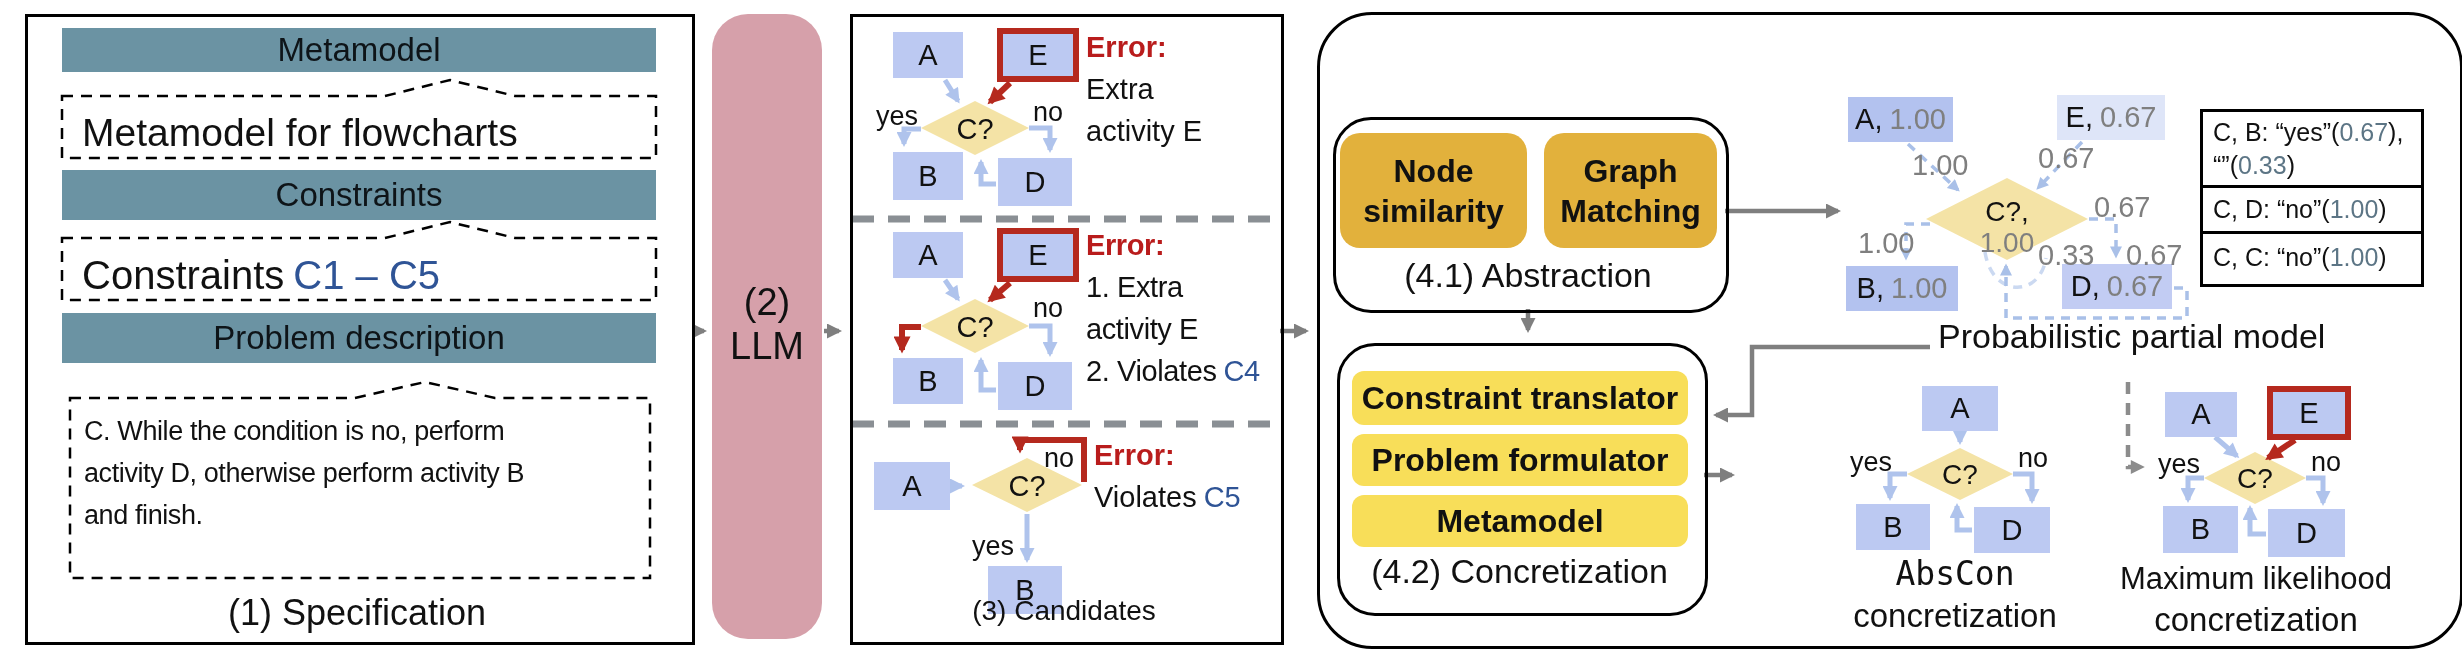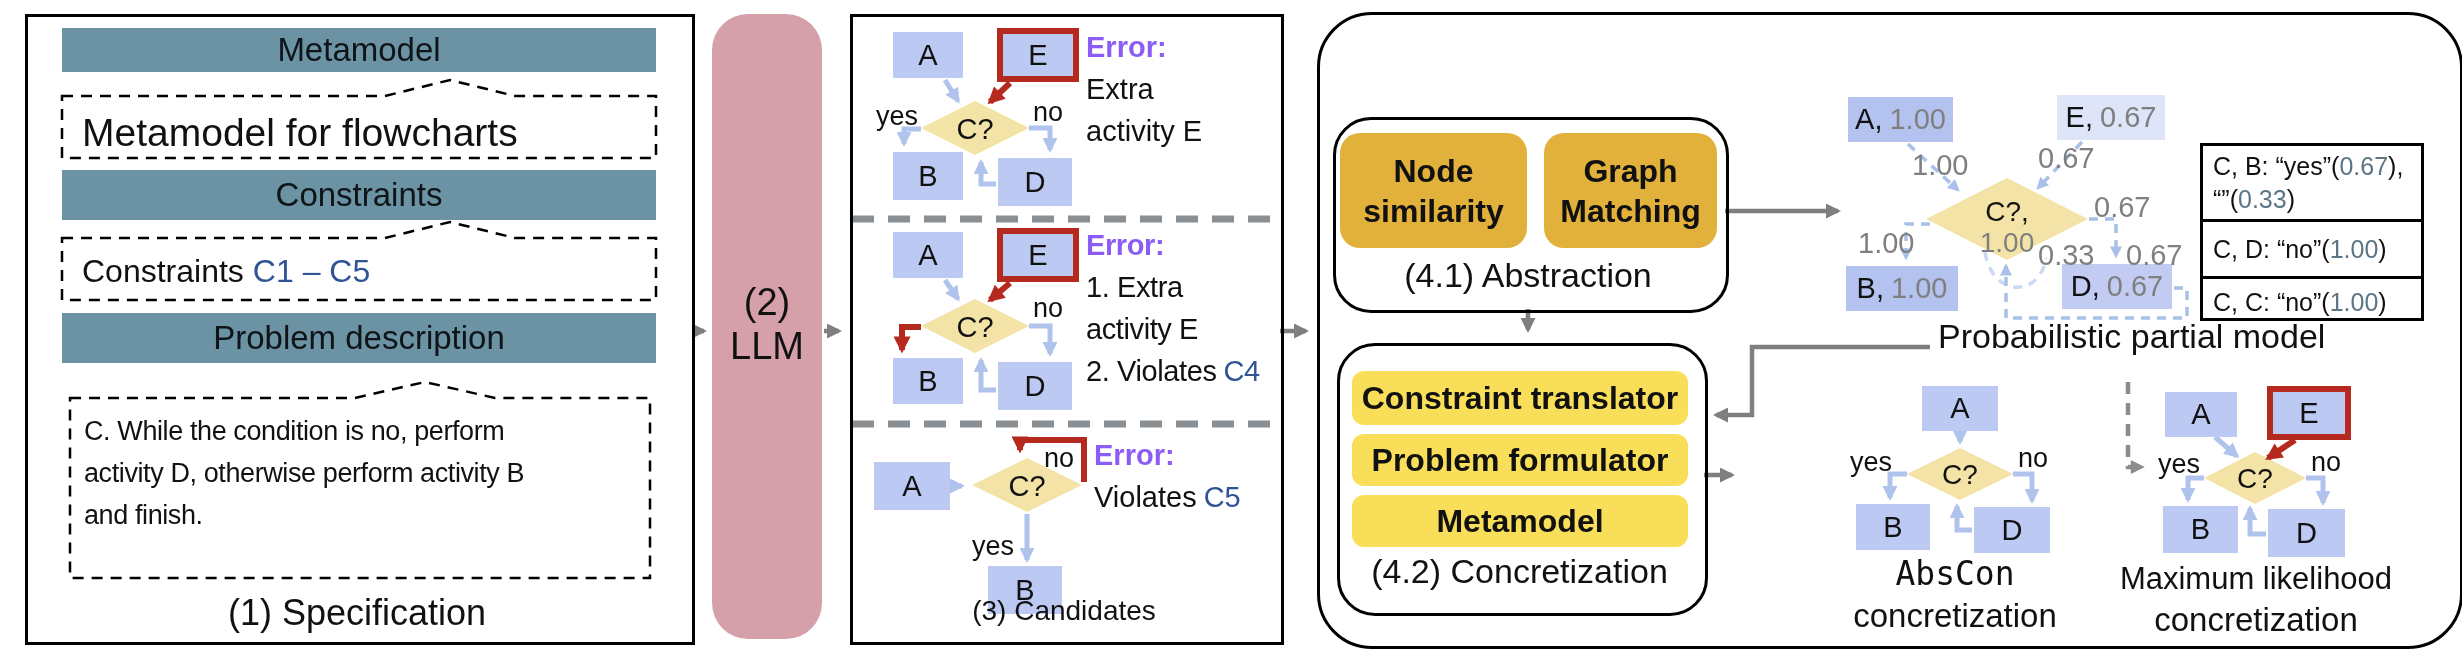--- a/index.html
+++ b/index.html
@@ -12,21 +12,21 @@
         font-size:33px;font-weight:500;color:#0e1418}
   .bx{position:absolute;z-index:3;background:#BCC9F2;display:flex;align-items:center;justify-content:center;
       font-size:29px;line-height:1}
   .ebx{border:6px solid #B5291E;box-sizing:border-box}
   .lbl{position:absolute;z-index:3;line-height:1.08;white-space:nowrap}
   .ctr{display:flex;align-items:center;justify-content:center;text-align:center}
   .gold{position:absolute;z-index:3;background:#E2B13C;border-radius:20px;display:flex;flex-direction:column;
         align-items:center;justify-content:center;font-size:32px;font-weight:600;line-height:1.25}
   .yrow{position:absolute;z-index:3;background:#F8DE59;border-radius:12px;display:flex;align-items:center;
         justify-content:center;font-size:32px;font-weight:600}
-  .err{color:#8b5cf6;font-weight:700}
+  .err{color:#b91c1c;font-weight:700}
   .blue{color:#2F5496}
   .gray{color:#7F7F7F}
   .slate{color:#5C7585}
   .mono{font-family:"DejaVu Sans Mono","Liberation Mono",monospace}
   .prob{margin-left:7px}
   .legend{position:absolute;z-index:3;border:3px solid #000;background:#fff}
   .lrow{padding-left:10px;font-size:25px;line-height:33px;display:flex;flex-direction:column;justify-content:center}
 </style>
 </head>
 <body>
@@ -134,21 +134,21 @@
 </svg>
 
 <div class="panel" style="left:25px;top:14px;width:664px;height:625px"></div>
 <div class="teal" style="left:62px;top:28px;width:594px;height:44px">
       <span>Metamodel</span>
     </div>
 <div class="lbl" style="left:82px;top:112px;font-size:39px">Metamodel for flowcharts</div>
 <div class="teal" style="left:62px;top:170px;width:594px;height:50px">
       <span>Constraints</span>
     </div>
-<div class="lbl" style="left:82px;top:254px;font-size:32px"><span>Constraints</span><span class="blue" style="margin-left:9px">C1 – C5</span></div>
+<div class="lbl" style="left:82px;top:254px;font-size:40px"><span>Constraints</span><span class="blue" style="margin-left:9px">C1 – C5</span></div>
 <div class="teal" style="left:62px;top:313px;width:594px;height:50px">
       <span>Problem description</span>
     </div>
 <div class="lbl" style="left:84px;top:410px;font-size:27px;letter-spacing:-0.4px;line-height:42px">
   <div>C. While the condition is no, perform</div>
   <div>activity D, otherwise perform activity B</div>
   <div>and finish.</div>
 </div>
 <div class="lbl ctr" style="left:25px;top:594px;width:664px;font-size:36px">(1) Specification</div>
 
@@ -260,26 +260,26 @@
   <div>C?,</div>
   <div class="gray">1.00</div>
 </div>
 <div class="lbl gray" style="left:1912px;top:150px;font-size:29px">1.00</div>
 <div class="lbl gray" style="left:2038px;top:143px;font-size:29px">0.67</div>
 <div class="lbl gray" style="left:1858px;top:228px;font-size:29px">1.00</div>
 <div class="lbl gray" style="left:2094px;top:192px;font-size:29px">0.67</div>
 <div class="lbl gray" style="left:2038px;top:240px;font-size:29px">0.33</div>
 <div class="lbl gray" style="left:2126px;top:240px;font-size:29px">0.67</div>
 
-<div class="legend" style="left:2200px;top:143px;width:218px;height:172px">
+<div class="legend" style="left:2200px;top:109px;width:218px;height:172px">
   <div class="lrow" style="height:76px;border-bottom:3px solid #000;box-sizing:border-box">
     <div><span>C, B: “yes”(</span><span class="slate">0.67</span><span>),</span></div>
     <div><span>“”(</span><span class="slate">0.33</span><span>)</span></div>
   </div>
-  <div class="lrow" style="height:57px;border-bottom:3px solid #000;box-sizing:border-box">
+  <div class="lrow" style="height:46px;border-bottom:3px solid #000;box-sizing:border-box">
     <div><span>C, D: “no”(</span><span class="slate">1.00</span><span>)</span></div>
   </div>
   <div class="lrow" style="height:47px">
     <div><span>C, C: “no”(</span><span class="slate">1.00</span><span>)</span></div>
   </div>
 </div>
 
 <div class="lbl" style="left:1938px;top:318px;font-size:34px">Probabilistic partial model</div>
 
 <div class="bx" style="left:1922px;top:386px;width:76px;height:45px">

